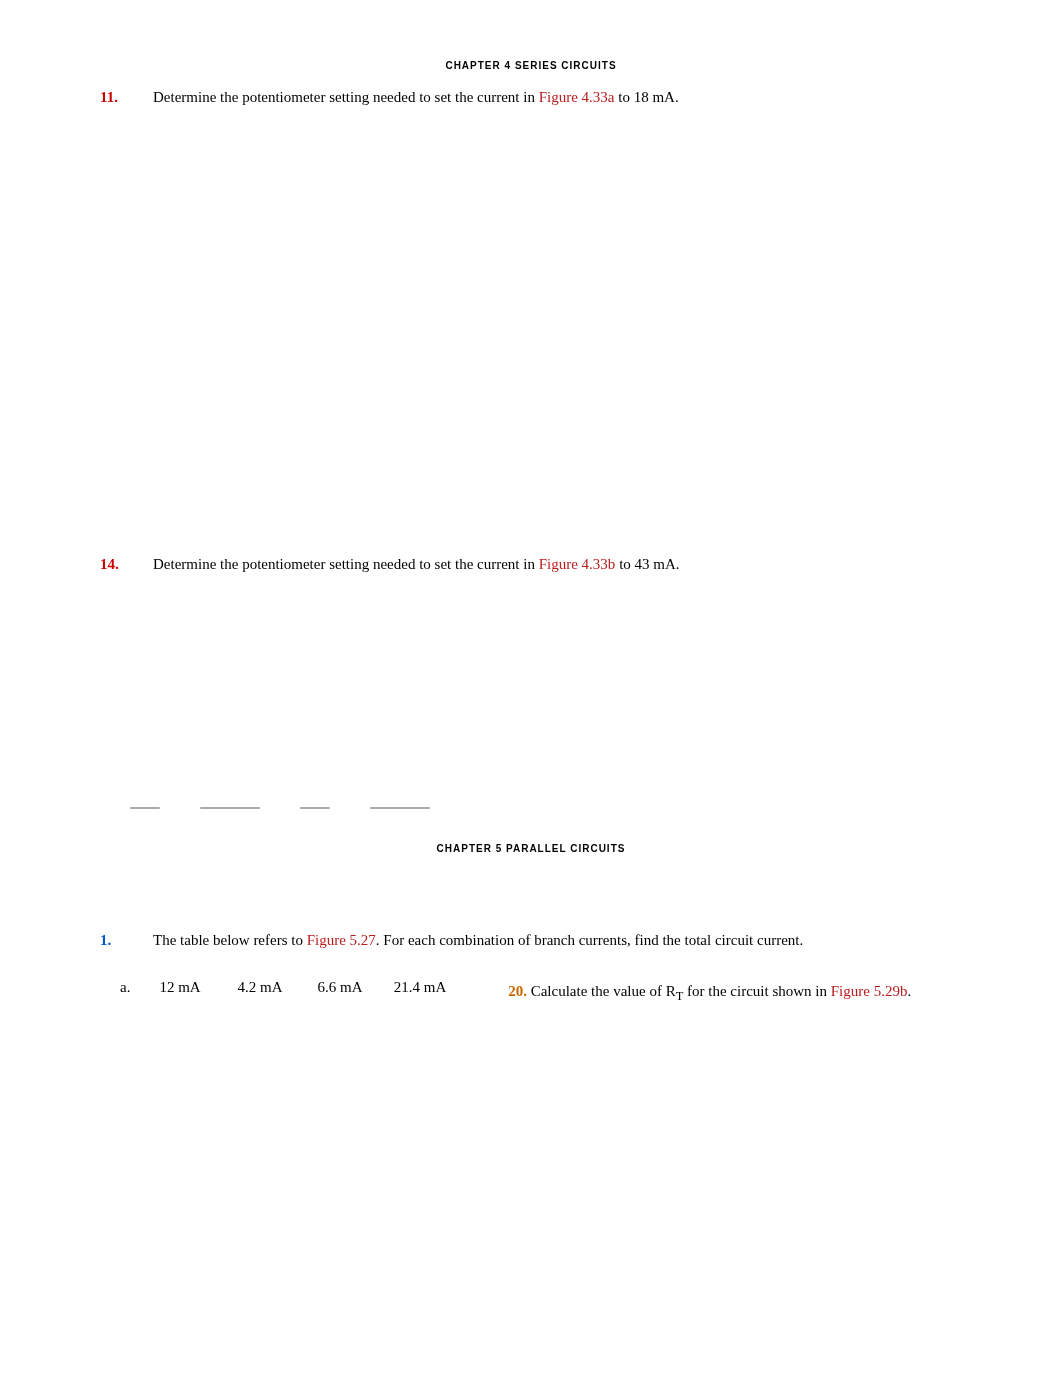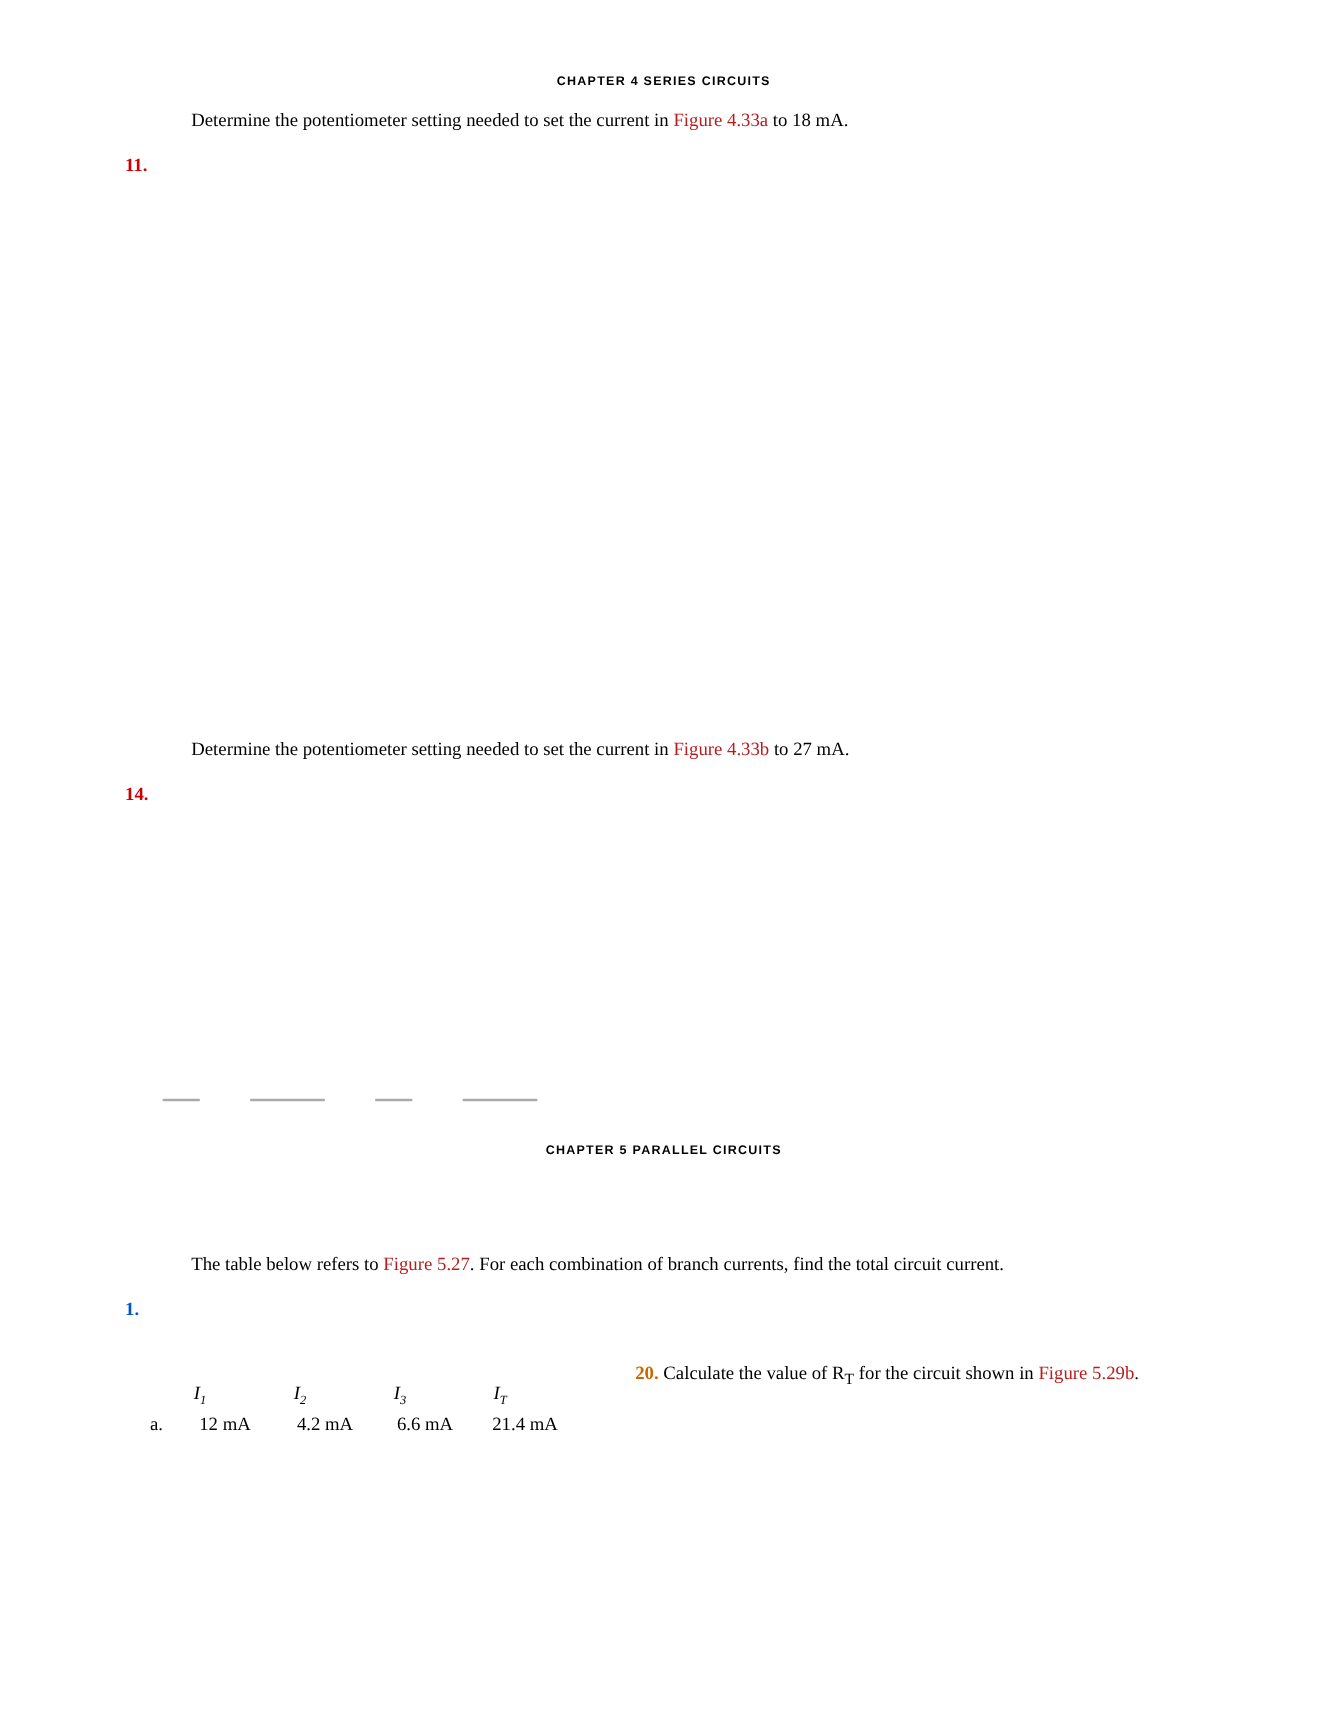--- a/index.html
+++ b/index.html
@@ -62,21 +62,20 @@
     .problem-row {
       display: flex;
       align-items: flex-start;
       gap: 8px;
       margin-bottom: 14px;
     }
 
     .problem-num-col {
       min-width: 45px;
       font-weight: bold;
-      margin-top: 36px;
     }
 
     .problem-content-col {
       flex: 1;
     }
 
     .large-spacer {
       height: 420px;
     }
 
@@ -195,21 +194,21 @@
   </div>
 
   <div class="large-spacer"></div>
 
   <div class="problem-block">
     <div class="problem-row">
       <div class="problem-num-col">
         <span class="problem-number">14.</span>
       </div>
       <div class="problem-content-col">
-        <span class="problem-text">Determine the potentiometer setting needed to set the current in </span><a class="figure-link" href="#">Figure 4.33b</a><span class="problem-text"> to 27 mA.</span>
+        <span class="problem-text">Determine the potentiometer setting needed to set the current in </span><a class="figure-link" href="#">Figure 4.33b</a><span class="problem-text"> to 43 mA.</span>
       </div>
     </div>
   </div>
 
   <div class="medium-spacer"></div>
 
   <div class="divider-line-area">
     <div class="divider-segment" style="width:30px;"></div>
     <div class="divider-segment" style="width:60px;"></div>
     <div class="divider-segment" style="width:30px;"></div>
@@ -229,34 +228,20 @@
         </div>
         <div class="problem-content-col">
           <span class="problem-text">The table below refers to </span><a class="figure-link" href="#">Figure 5.27</a><span class="problem-text">. For each combination of branch currents, find the total circuit current.</span>
         </div>
       </div>
     </div>
 
     <div class="two-column-lower">
       <div class="left-col">
 
-        <div class="table-header-row">
-          <div class="table-col-header col-i1">
-            <em>I</em><sub>1</sub>
-          </div>
-          <div class="table-col-header col-i2">
-            <em>I</em><sub>2</sub>
-          </div>
-          <div class="table-col-header col-i3">
-            <em>I</em><sub>3</sub>
-          </div>
-          <div class="table-col-header col-it">
-            I<sub>T</sub>
-          </div>
-        </div>
 
         <div class="table-data-row">
           <div style="width:20px; font-size:15px;">a.</div>
           <div class="data-cell col-i1">12 mA</div>
           <div class="data-cell col-i2">4.2 mA</div>
           <div class="data-cell col-i3">6.6 mA</div>
           <div class="data-cell col-it">21.4 mA</div>
         </div>
       </div>
 

